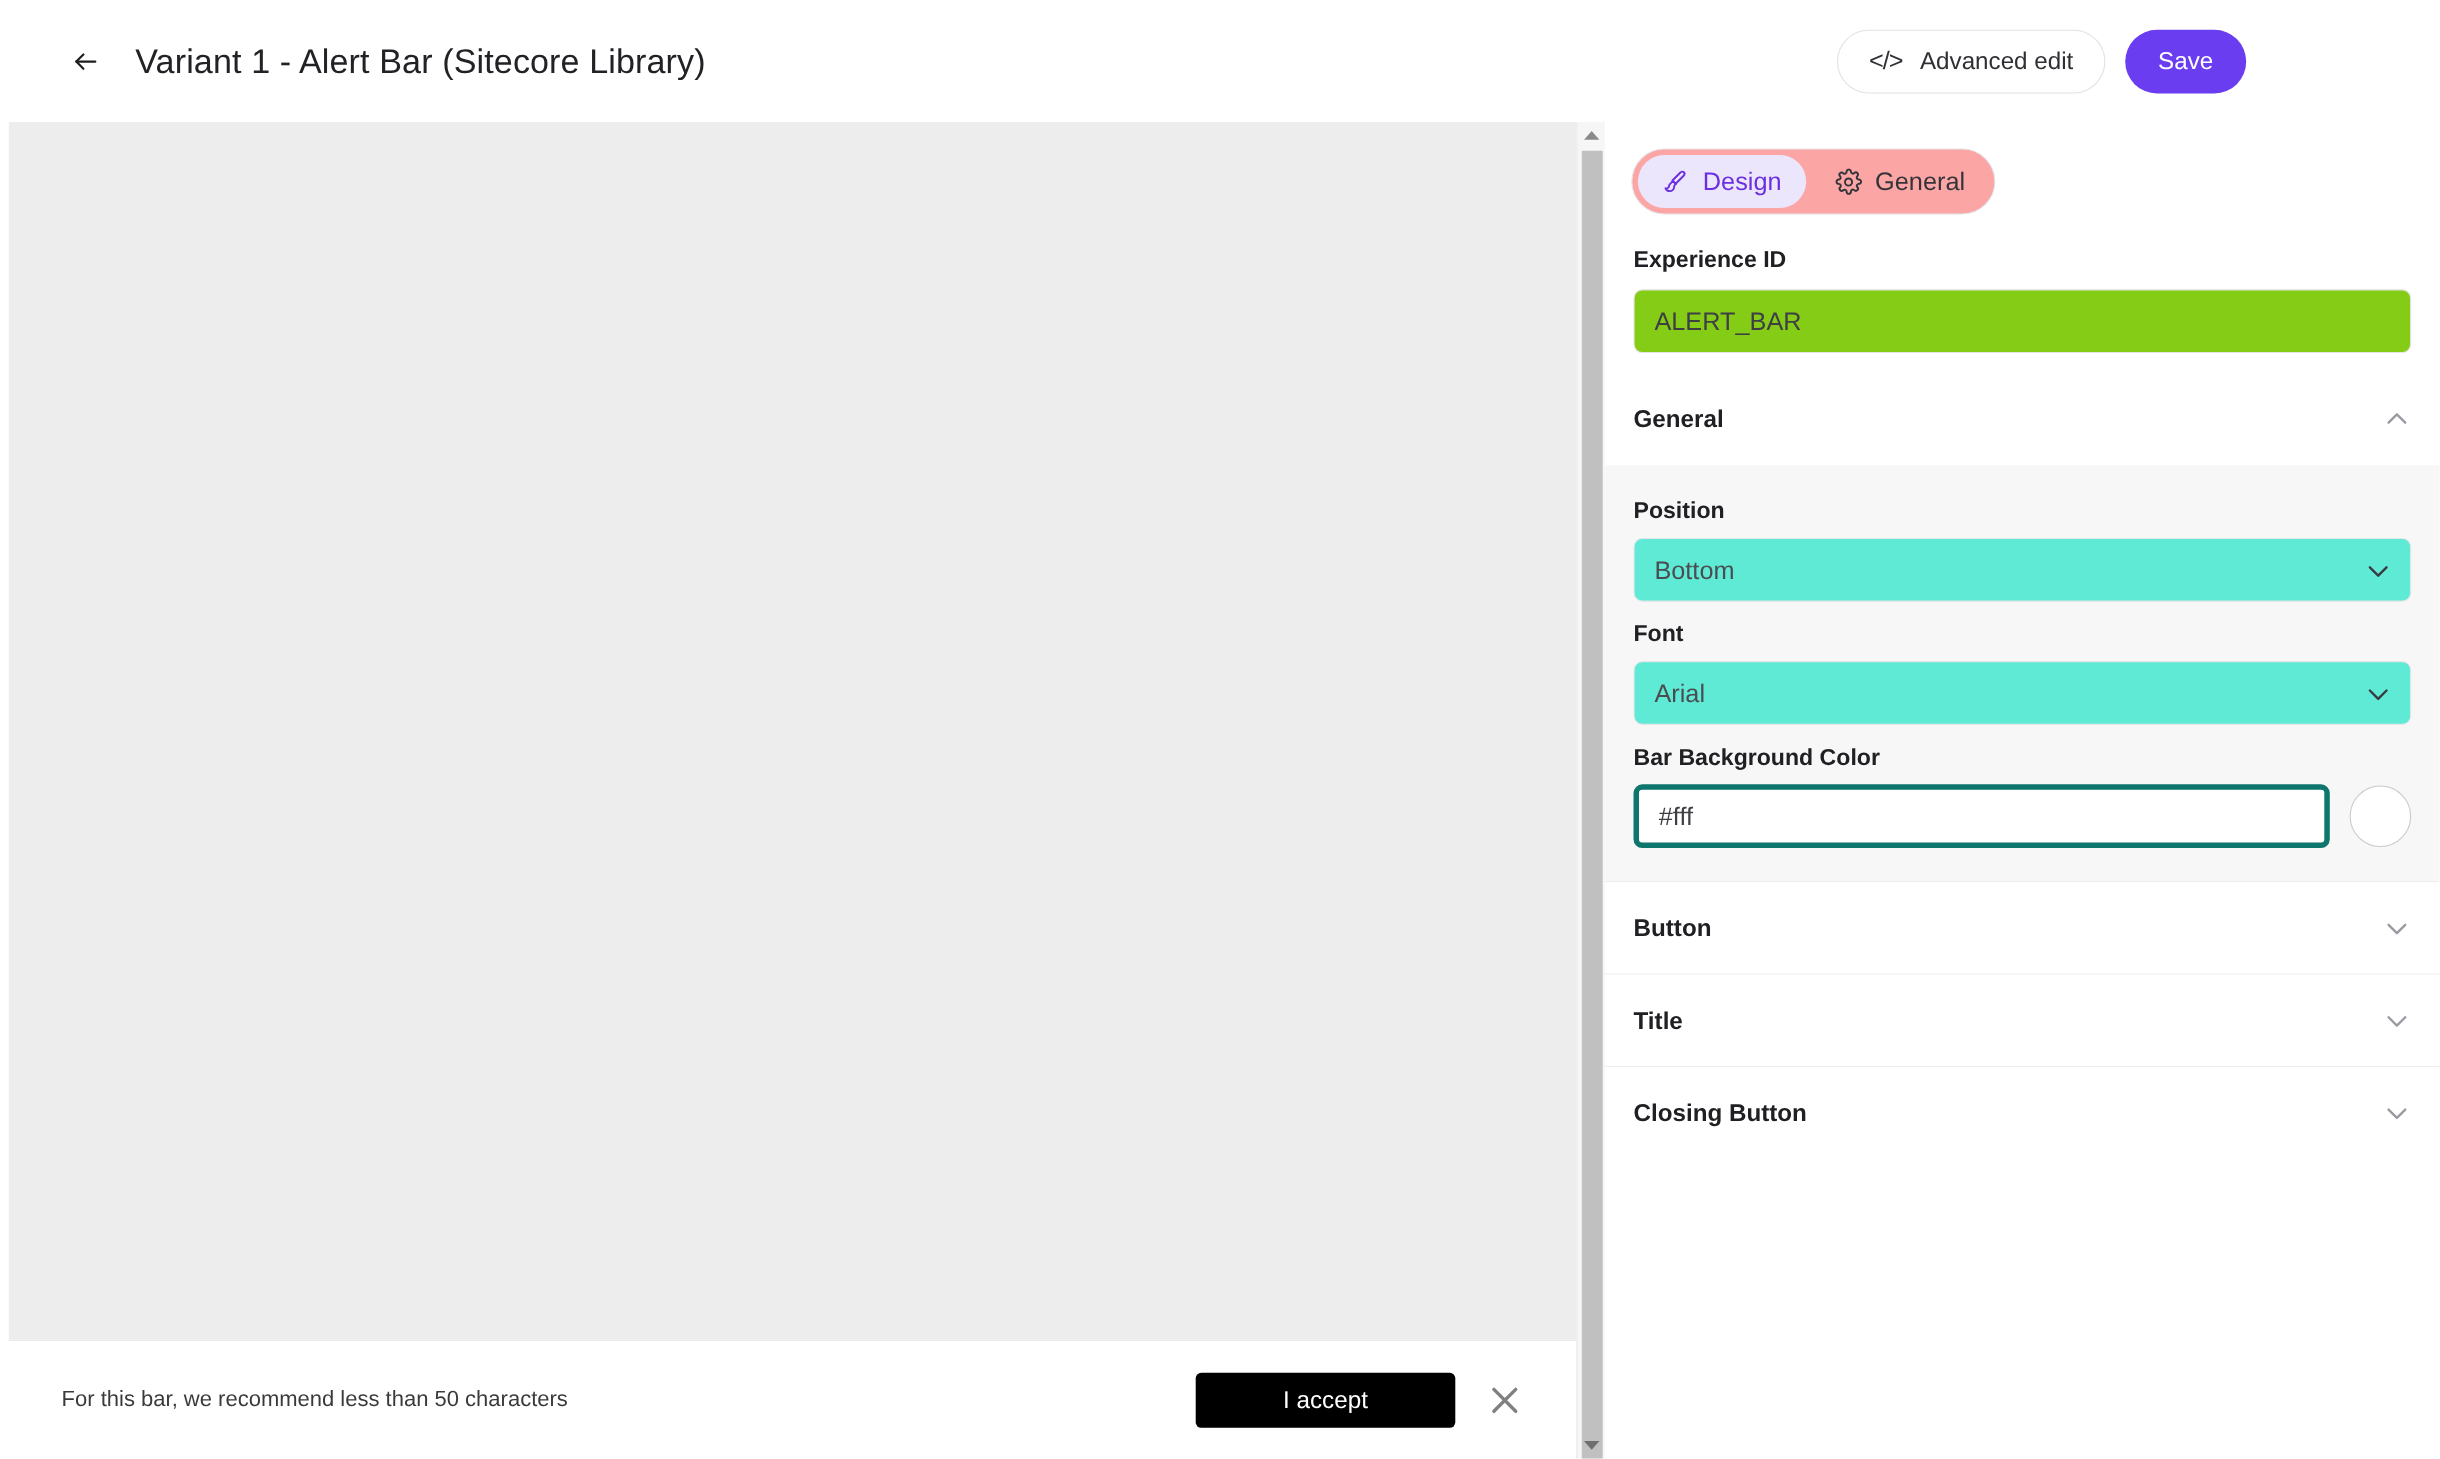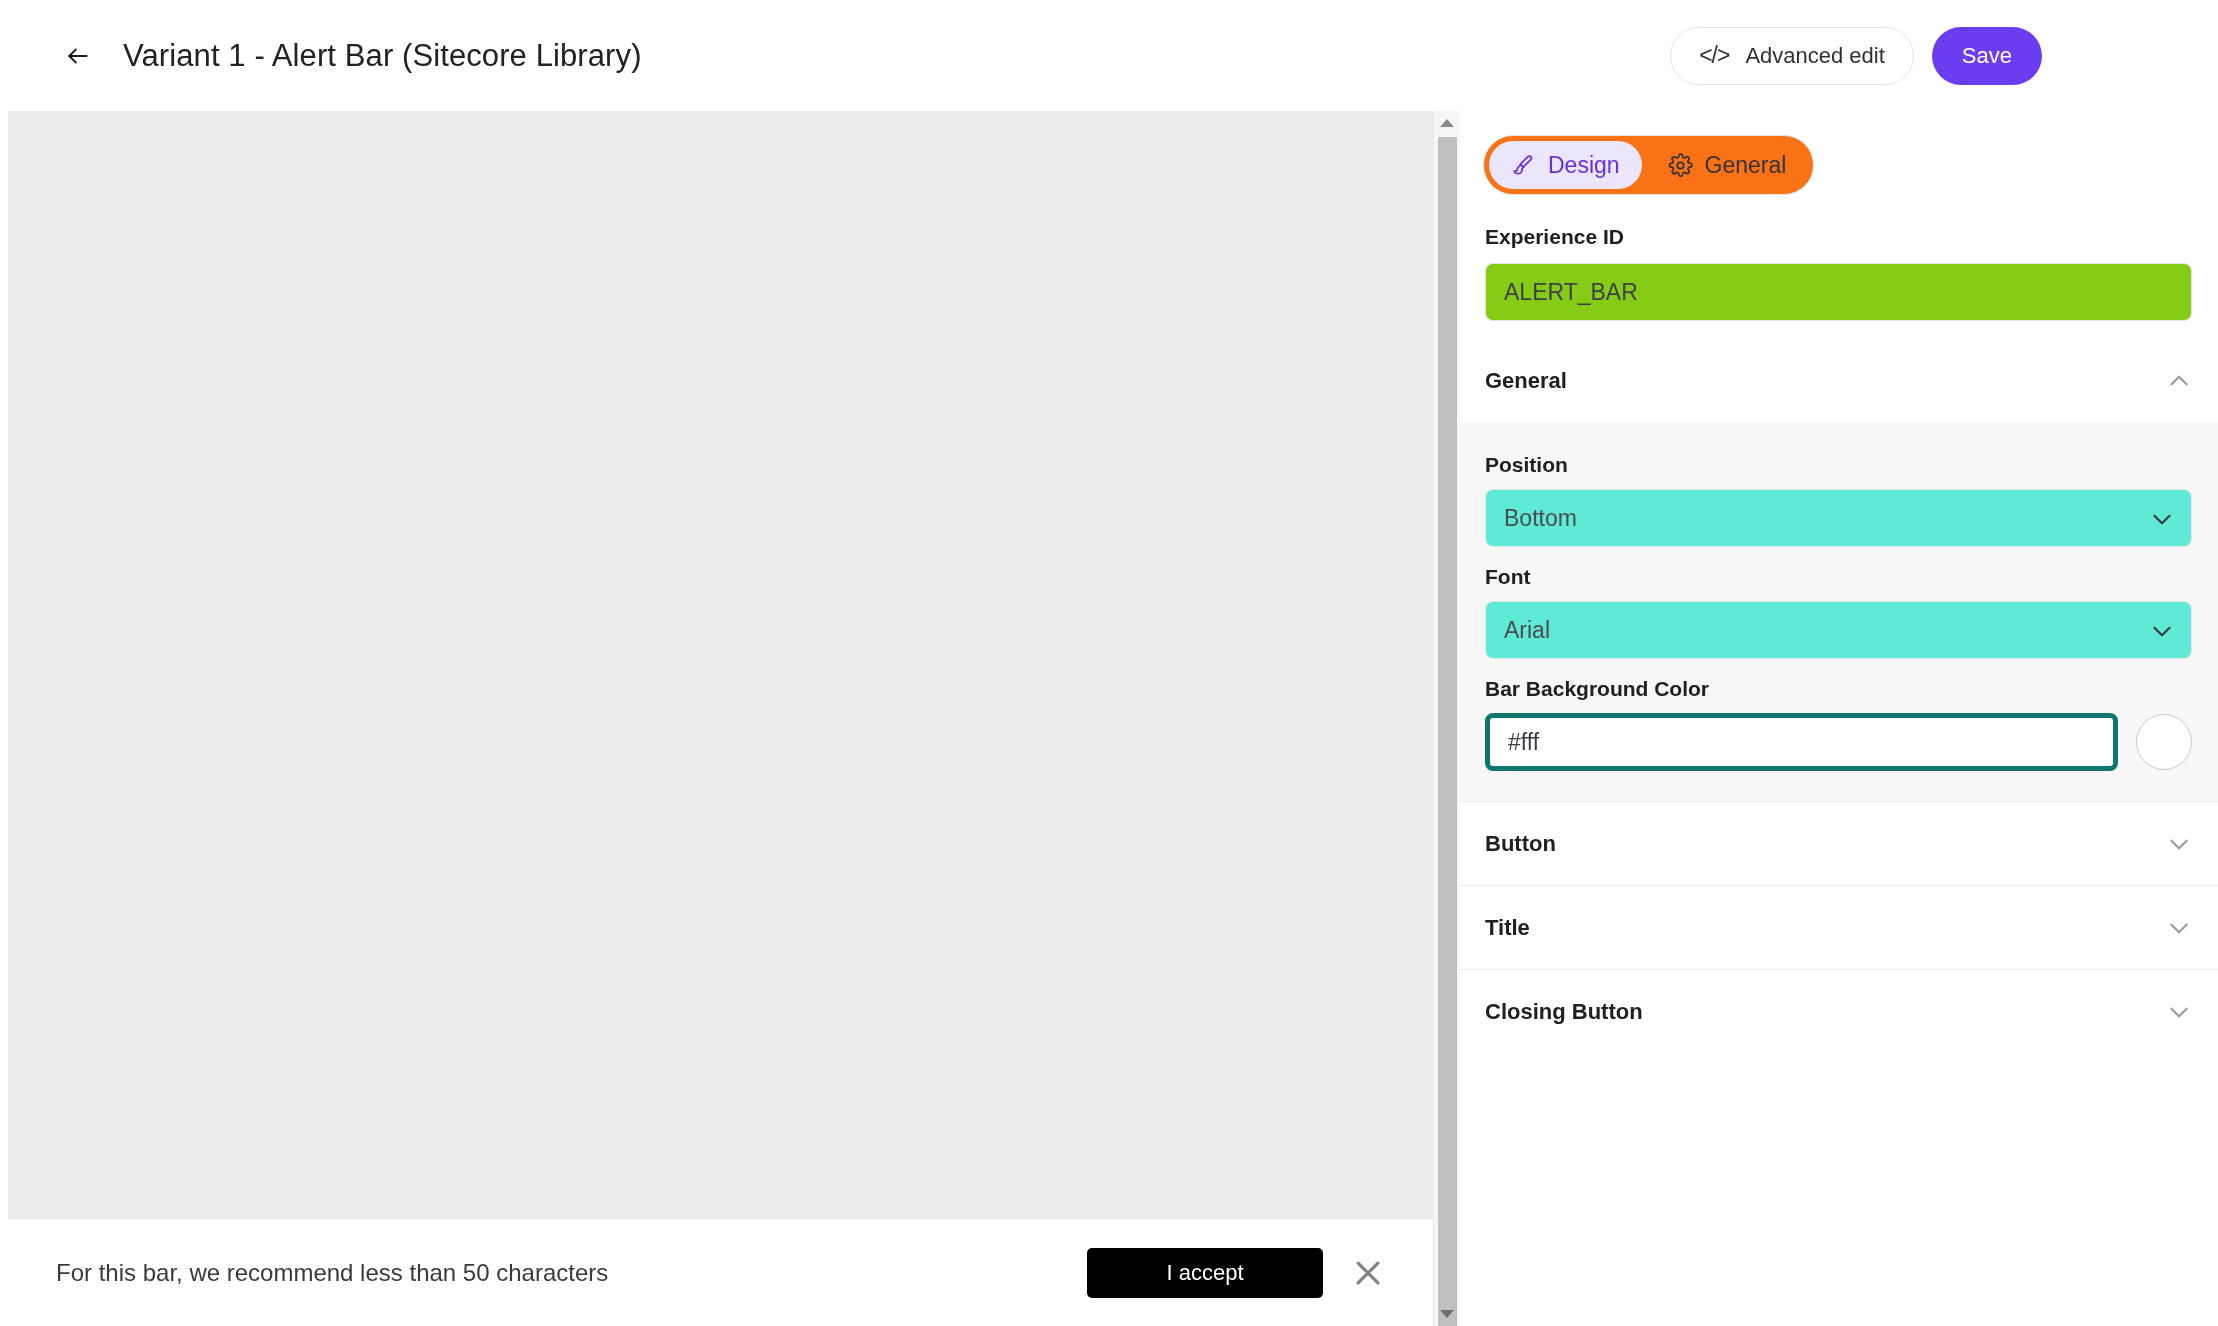--- a/index.html
+++ b/index.html
@@ -89,21 +89,21 @@
   }
 
   
   #alert-bar {
     position: absolute; left: 8px; top: 1107px;
     width: 1425px; height: 108px;
     background: #ffffff; border-top: 1px solid #e9e9e9;
     display: flex; align-items: center;
   }
   #alert-text {
-    margin-left: 48px; font-size: 24px; color: #3a3a3a;
+    margin-left: 48px; font-size: 20px; color: #3a3a3a;
     font-family: "Liberation Sans", sans-serif;
   }
   #alert-actions { margin-left: auto; display: flex; align-items: center; gap: 22px; margin-right: 42px; }
   #accept-btn {
     width: 236px; height: 50px; border: none; border-radius: 5px;
     background: #000000; color: #ffffff; font-size: 22px; cursor: pointer;
     font-family: "Liberation Sans", sans-serif;
   }
   #close-alert {
     width: 46px; height: 46px; border: none; background: transparent; cursor: pointer;
@@ -115,21 +115,21 @@
   #panel {
     position: absolute; left: 1459px; top: 111px;
     width: 759px; height: 1215px;
     background: #ffffff;
     overflow: hidden;
   }
   #tab-group {
     margin: 24px 0 0 24px;
     display: inline-flex; align-items: center;
     border: 1px solid #e4e4e8; border-radius: 30px;
-    background: #f97316; padding: 5px; gap: 4px; justify-content: space-between;
+    background: #fca5a5; padding: 5px; gap: 4px; justify-content: space-between;
   }
   .tab {
     display: flex; align-items: center; gap: 12px;
     height: 48px; padding: 0 22px; border-radius: 24px;
     border: none; background: transparent; cursor: pointer;
     font-size: 23px; color: #33343a;
     font-family: "Liberation Sans", sans-serif;
   }
   .tab.active { background: #ece6fd; color: #6b2fe0; }
   .tab svg { width: 25px; height: 25px; }

